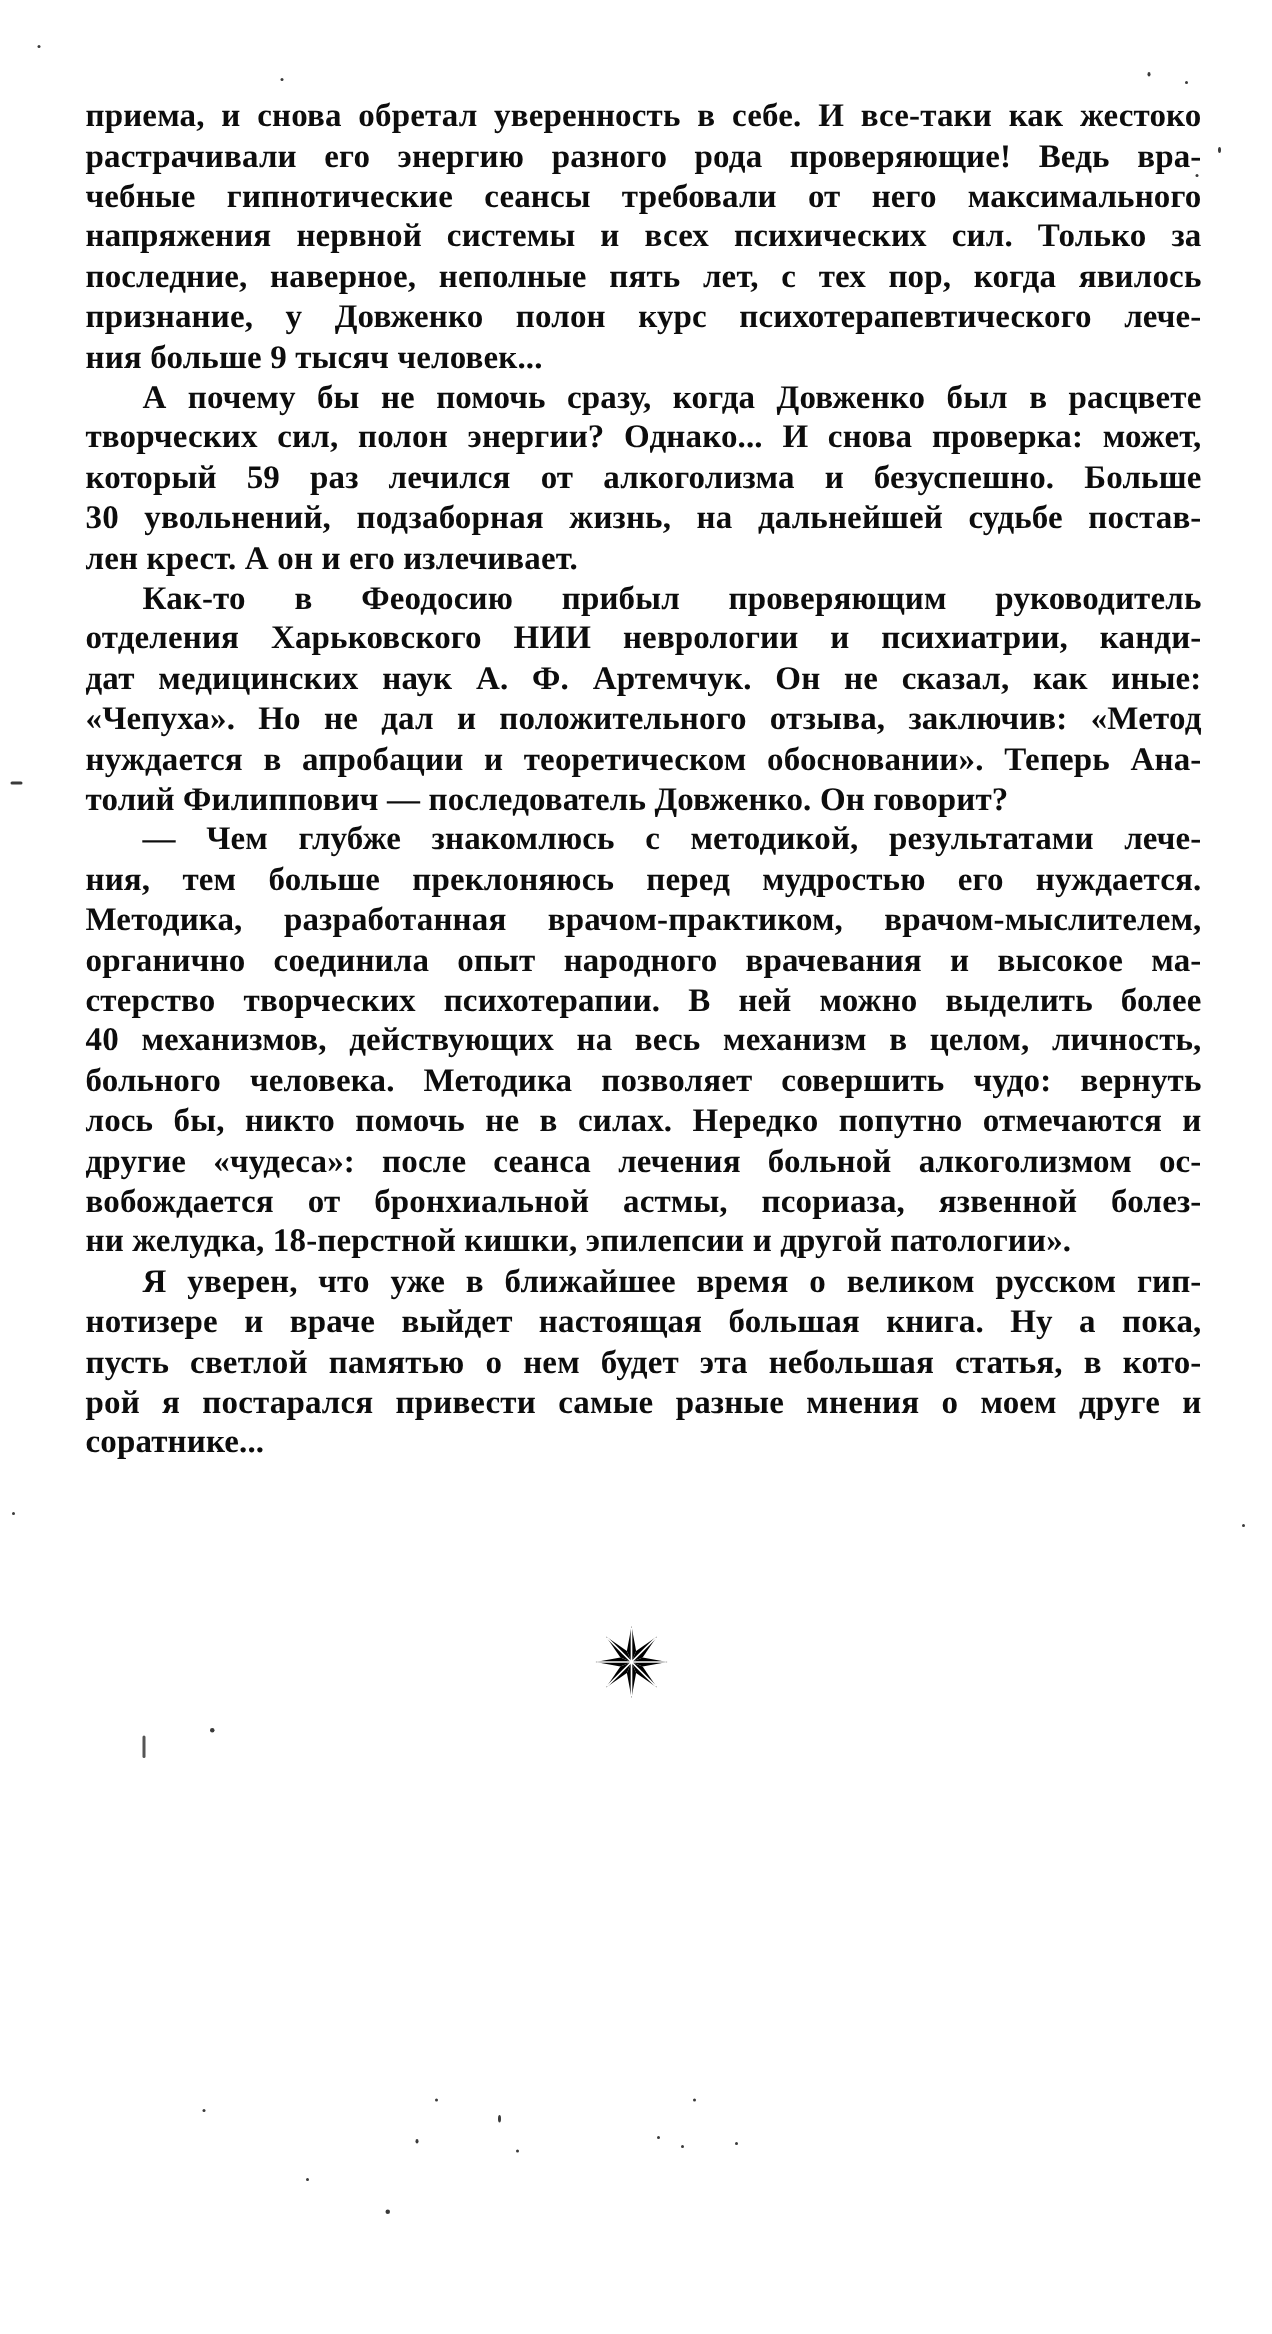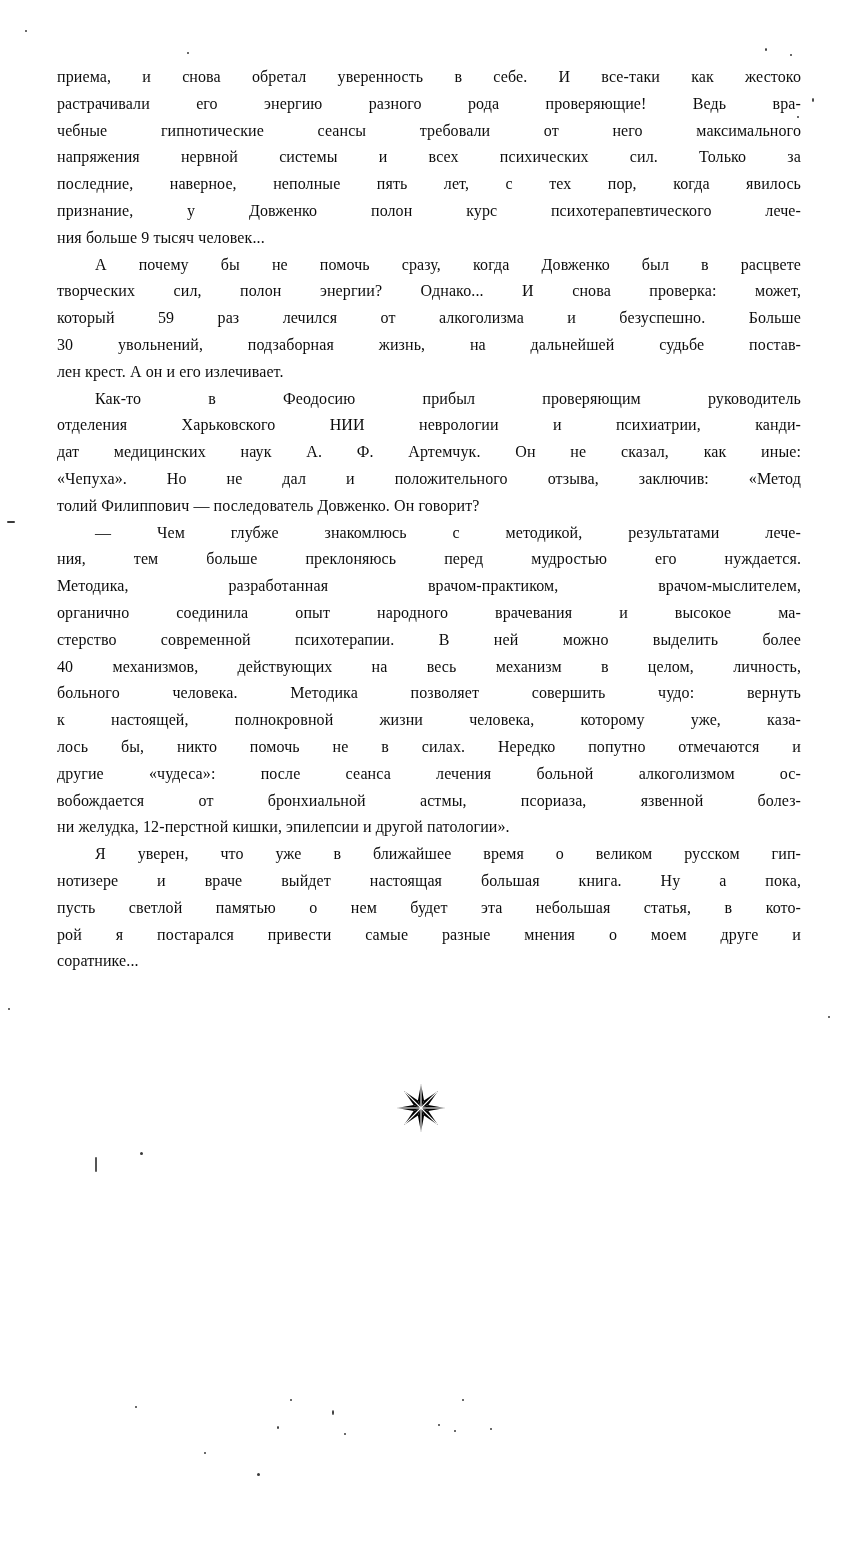--- a/index.html
+++ b/index.html
@@ -7,23 +7,23 @@
     width: 848px; height: 1556px;
     background: #ffffff;
     position: relative;
     font-family: "Liberation Serif", serif;
     overflow: hidden;
   }
   .text-block {
     position: absolute;
     left: 57px; top: 64px;
     width: 744px;
-    font-size: 16px;
+    font-size: 22px;
     line-height: 26.8px;
-    font-weight: normal;
+    font-weight: bold;
     color: #0d0d0d;
     letter-spacing: 0.1px;
   }
   .paragraph { margin: 0; }
   .line {
     text-align: justify;
     text-align-last: justify;
   }
   .line.last { text-align-last: left; }
   .paragraph.indent-first .line.first { text-indent: 38px; }
@@ -58,35 +58,35 @@
       <div class="line">творческих сил, полон энергии? Однако... И снова проверка: может,</div>
       <div class="line">который 59 раз лечился от алкоголизма и безуспешно. Больше</div>
       <div class="line">30 увольнений, подзаборная жизнь, на дальнейшей судьбе постав-</div>
       <div class="line last">лен крест. А он и его излечивает.</div>
     </div>
     <div class="paragraph indent-first">
       <div class="line first">Как-то в Феодосию прибыл проверяющим руководитель</div>
       <div class="line">отделения Харьковского НИИ неврологии и психиатрии, канди-</div>
       <div class="line">дат медицинских наук А. Ф. Артемчук. Он не сказал, как иные:</div>
       <div class="line">«Чепуха». Но не дал и положительного отзыва, заключив: «Метод</div>
+      <div class="line">нуждается в апробации и теоретическом обосновании». Теперь Ана-</div>
       <div class="line last">толий Филиппович — последователь Довженко. Он говорит?</div>
     </div>
     <div class="paragraph indent-first">
       <div class="line first">— Чем глубже знакомлюсь с методикой, результатами лече-</div>
       <div class="line">ния, тем больше преклоняюсь перед мудростью его нуждается.</div>
       <div class="line">Методика, разработанная врачом-практиком, врачом-мыслителем,</div>
       <div class="line">органично соединила опыт народного врачевания и высокое ма-</div>
-      <div class="line">стерство современной психотерапии. В ней можно выделить более</div>
+      <div class="line">стерство творческих психотерапии. В ней можно выделить более</div>
       <div class="line">40 механизмов, действующих на весь механизм в целом, личность,</div>
       <div class="line">больного человека. Методика позволяет совершить чудо: вернуть</div>
-      <div class="line">к настоящей, полнокровной жизни человека, которому уже, каза-</div>
       <div class="line">лось бы, никто помочь не в силах. Нередко попутно отмечаются и</div>
       <div class="line">другие «чудеса»: после сеанса лечения больной алкоголизмом ос-</div>
       <div class="line">вобождается от бронхиальной астмы, псориаза, язвенной болез-</div>
-      <div class="line last">ни желудка, 12-перстной кишки, эпилепсии и другой патологии».</div>
+      <div class="line last">ни желудка, 18-перстной кишки, эпилепсии и другой патологии».</div>
     </div>
     <div class="paragraph indent-first">
       <div class="line first">Я уверен, что уже в ближайшее время о великом русском гип-</div>
       <div class="line">нотизере и враче выйдет настоящая большая книга. Ну а пока,</div>
       <div class="line">пусть светлой памятью о нем будет эта небольшая статья, в кото-</div>
       <div class="line">рой я постарался привести самые разные мнения о моем друге и</div>
       <div class="line last">соратнике...</div>
     </div>
   </div>
 

